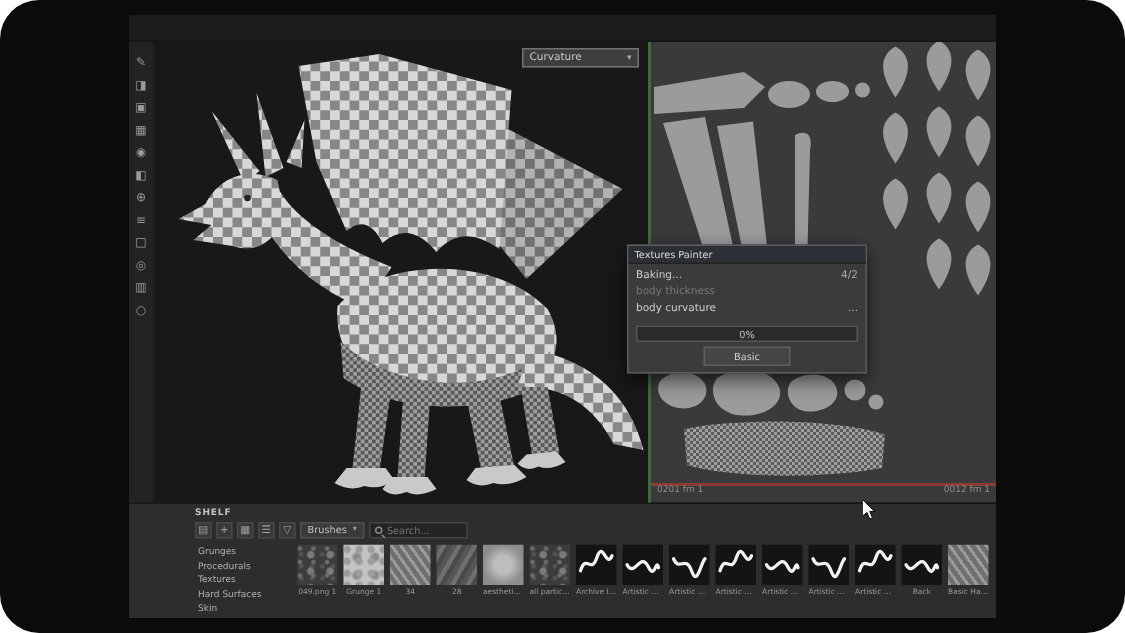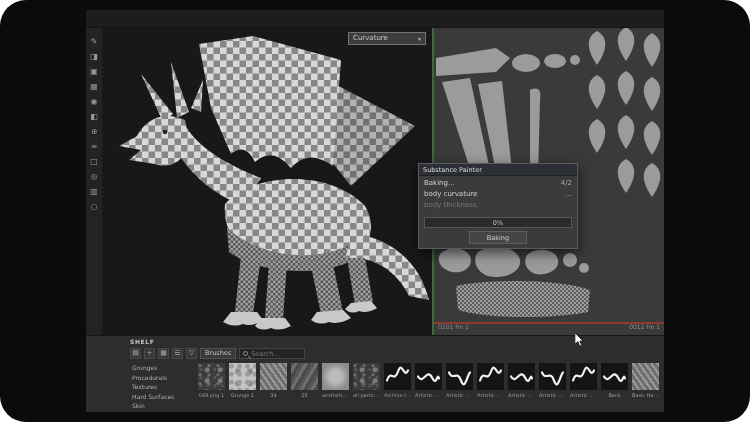--- a/index.html
+++ b/index.html
@@ -32,21 +32,21 @@
   .dlg-count { color:#a8a8a8; }
   .dots { color:#bbb; cursor:pointer; }
   .dlg-progress { position:absolute; left:5px; right:5px; top:53px; height:11px; background:#2a2a2a; border:1px solid #555; text-align:center; line-height:10px; font-size:6.5px; color:#c0c0c0; }
   .dlg-footer { position:absolute; left:0; right:0; bottom:4px; display:flex; justify-content:center; }
   .dlg-cancel { width:58px; height:13px; background:#454545; border:1px solid #5e5e5e; color:#cfcfcf; font-size:6.5px; font-family:inherit; cursor:pointer; }
 
   .shelf { position:absolute; left:0; top:325px; width:578px; height:77px; background:#2d2d2d; border-top:1px solid #161616; }
   .shelf-title { position:absolute; left:44px; top:2px; font-size:6px; letter-spacing:.6px; color:#c2c2c2; font-weight:bold; }
   .shelf-toolbar { position:absolute; left:44px; top:11px; height:13px; display:flex; align-items:center; gap:3px; }
   .st-icon { width:11px; height:11px; background:#383838; border:1px solid #484848; color:#a5a5a5; font-size:7px; line-height:9px; text-align:center; cursor:pointer; }
-  .brushes-dd { height:11px; background:#3a3a3a; border:1px solid #505050; color:#c0c0c0; font-size:6.5px; line-height:9px; padding:0 4px; display:flex; align-items:center; gap:4px; cursor:pointer;flex-direction:column; }
+  .brushes-dd { height:11px; background:#3a3a3a; border:1px solid #505050; color:#c0c0c0; font-size:6.5px; line-height:9px; padding:0 4px; display:flex; align-items:center; gap:4px; cursor:pointer; }
   .brushes-dd .caret { font-size:5.5px; color:#999; }
   .search-box { height:11px; width:66px; background:#242424; border:1px solid #454545; display:flex; align-items:center; padding:0 3px; gap:3px; }
   .mag { width:5px; height:5px; border:1px solid #8a8a8a; border-radius:50%; position:relative; flex:0 0 auto; }
   .mag::after { content:""; position:absolute; width:3px; height:1px; background:#8a8a8a; transform:rotate(45deg); left:3.5px; top:4.5px; }
   .search-box input { flex:1; background:transparent; border:0; outline:0; color:#bbbbbb; font-size:6.5px; font-family:inherit; min-width:0; }
 
   .shelf-cats { position:absolute; left:44px; top:28px; width:62px; display:flex; flex-direction:column; gap:1px; }
   .cat { font-size:6px; color:#b0b0b0; line-height:8.5px; padding-left:2px; cursor:pointer; }
 
   .shelf-tiles { position:absolute; left:112px; top:27px; right:2px; display:flex; gap:4px; overflow:hidden; }
@@ -175,37 +175,37 @@
             <circle cx="150" cy="240" r="5"></circle>
           </g>
           <path d="M22,258 C60,250 130,252 156,262 L154,284 C110,292 50,290 24,282 Z" fill="url(#chkuv)"></path>
         </svg>
         <div class="redline"></div>
         <div class="vp-tag left">0201 fm 1</div>
         <div class="vp-tag right">0012 fm 1</div>
       </div>
 
       <div class="dialog">
-        <div class="dlg-title">Substance Painter</div>
+        <div class="dlg-title">Textures Painter</div>
         <div class="dlg-row">
           <span>Baking...</span>
           <span class="dlg-count">4/2</span>
         </div>
+        <div class="dlg-row muted">
+          <span>body thickness</span>
+        </div>
         <div class="dlg-row">
           <span>body curvature</span>
           <span class="dots">...</span>
         </div>
-        <div class="dlg-row muted">
-          <span>body thickness</span>
-        </div>
         <div class="dlg-progress">
           <span>0%</span>
         </div>
         <div class="dlg-footer">
-          <button class="dlg-cancel">Baking</button>
+          <button class="dlg-cancel">Basic</button>
         </div>
       </div>
 
       <div class="shelf">
         <div class="shelf-title">SHELF</div>
         <div class="shelf-toolbar">
           <span id="shelf-toolbar-icons" style="display:flex;gap:3px;">
               <div class="st-icon">▤</div>
               <div class="st-icon">+</div>
               <div class="st-icon">▦</div>

